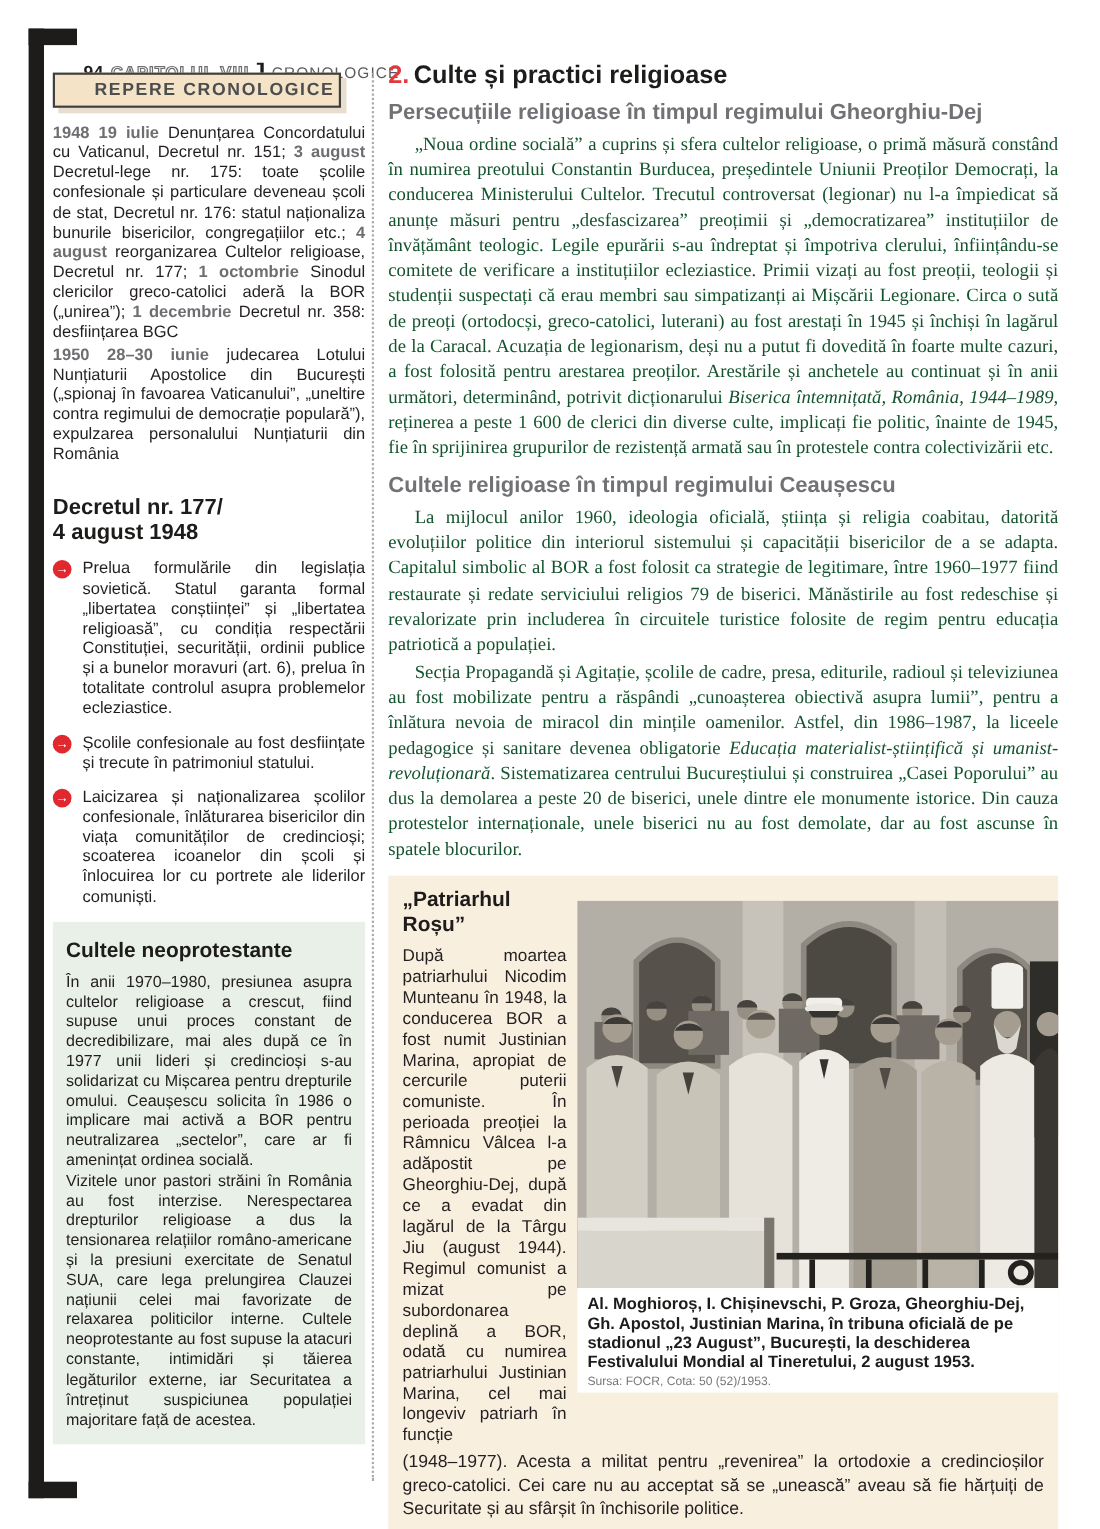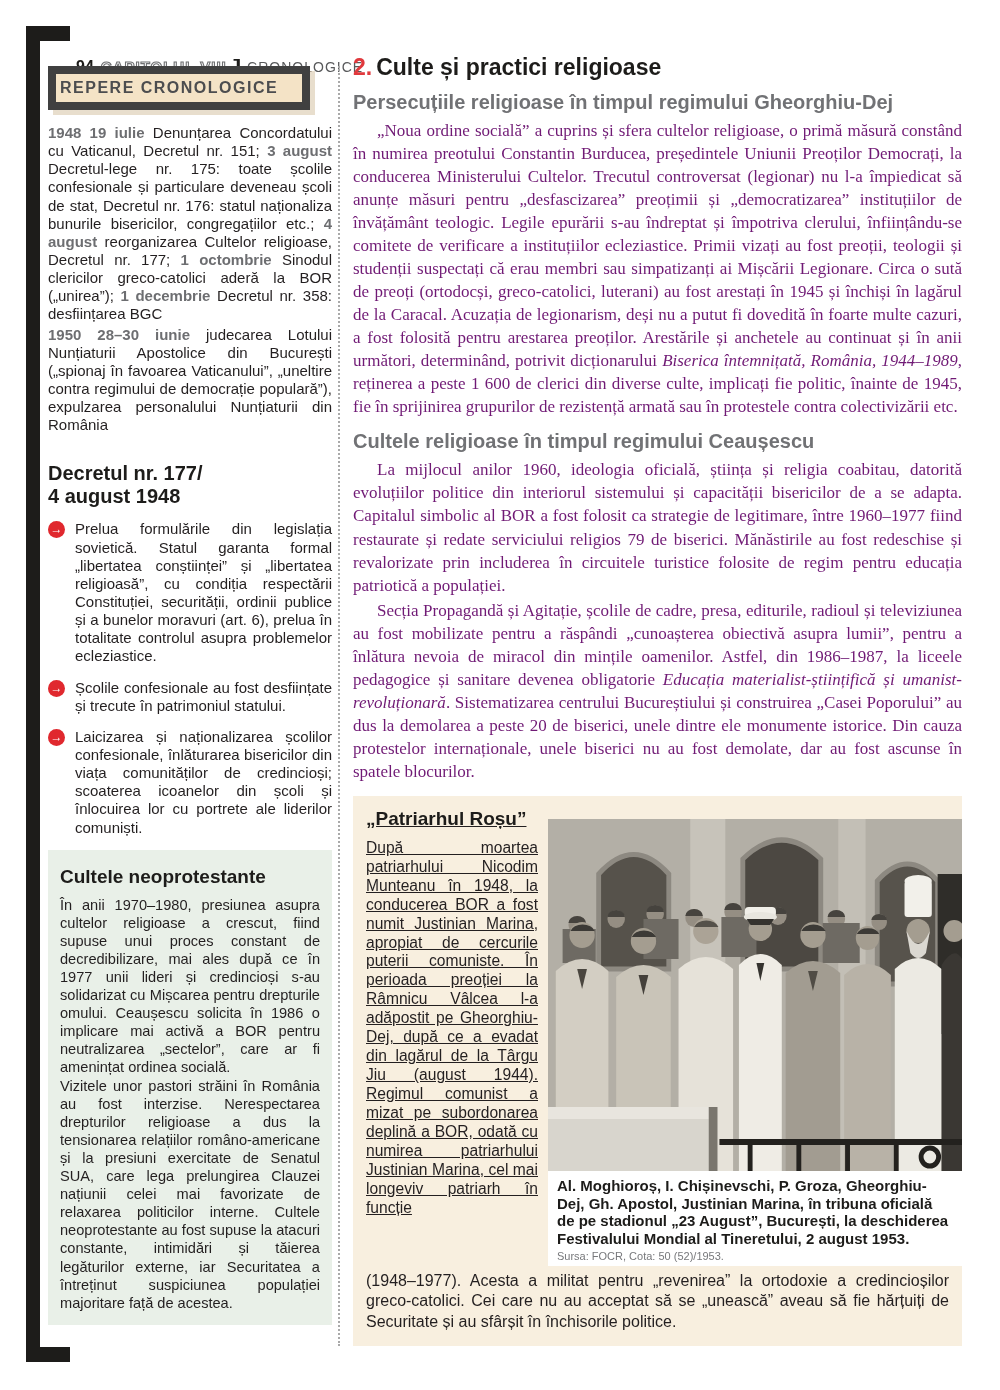--- a/index.html
+++ b/index.html
@@ -18,46 +18,46 @@
               -webkit-text-stroke:1.1px #6e6f71;}
   .pg-bracket{font-size:19px;font-weight:900;color:#1d1c1a;transform:scaleX(1.25);}
   .pg-section{font-size:14px;letter-spacing:1px;color:#58595b;}
 
   
   .divider{position:absolute;left:338px;top:66px;height:1280px;border-left:2px dotted #a9a9a9;}
   aside{position:absolute;left:48px;top:60px;width:284px;}
   main{position:absolute;left:353px;top:54px;width:609px;}
 
   
-  .repere-box{background:#f4e3c6;border:8px solid #404040;box-shadow:5px 5px 0 rgba(216,200,172,.6);
-              text-align:left;padding:5px 4px;margin:6px 22px 14px 0;}
+  .repere-box{background:#f4e3c6;border:2px solid #404040;box-shadow:5px 5px 0 rgba(216,200,172,.6);
+              text-align:right;padding:5px 4px;margin:6px 22px 14px 0;}
   .repere-box span{font-size:16px;letter-spacing:1.5px;color:#4c4d4f;font-weight:600;}
   .chron{font-size:15px;line-height:1.21;text-align:justify;margin:0 0 2px;}
   .chron .d{color:#6d6e71;font-weight:bold;}
   .decree-title{font-size:20px;font-weight:bold;color:#1d1c1a;line-height:1.15;margin:28px 0 12px;}
   .bullets{list-style:none;margin:0;padding:0;}
   .bullets li{position:relative;padding-left:27px;margin-bottom:13px;font-size:15px;line-height:1.21;text-align:justify;}
   .bullet-ico{position:absolute;left:0;top:1px;width:17px;height:17px;border-radius:50%;
               background:#e0282e;color:#fff;font-size:12px;font-weight:bold;line-height:17px;text-align:center;}
   .green-box{background:#e9f0e8;padding:12px 12px 13px;margin-top:10px;}
   .green-box h3{margin:4px 0 8px;font-size:19px;font-weight:bold;color:#1d1c1a;}
   .green-box p{margin:0;font-size:14.6px;line-height:1.24;text-align:justify;}
 
   
   .sec-title{font-size:23px;font-weight:bold;margin:0 0 10px;color:#1d1c1a;}
   .sec-num{color:#e0393d;margin-right:4px;}
   .gray-head{font-size:20px;font-weight:bold;color:#717275;margin:12px 0 5px;}
-  .body-serif{font-family:"Liberation Serif",serif;font-size:17px;line-height:1.355;color:#701a75;
+  .body-serif{font-family:"Liberation Serif",serif;font-size:17px;line-height:1.355;color:#14532d;
               text-align:justify;text-indent:24px;margin:2px 0 2px;}
   .body-serif .it{font-style:italic;}
 
   
   .pat-box{background:#f8efdf;margin-top:13px;}
   .box-top{display:flex;}
-  .box-left{width:195px;box-sizing:border-box;padding:12px 10px 0 13px;flex:none;text-decoration:underline;}
+  .box-left{width:172px;box-sizing:border-box;padding:12px 10px 0 13px;flex:none;}
   .box-left h3{margin:0 0 9px;font-size:19px;font-weight:bold;color:#1d1c1a;}
   .box-left p{margin:0;font-size:15.6px;line-height:1.215;text-align:justify;}
   .box-right{flex:1;padding-top:23px;}
   .photo{display:block;width:100%;height:352px;background:#b3afa6;}
   .caption-wrap{background:#fff;padding:6px 9px 4px;}
   .caption{margin:0;font-size:15px;font-weight:bold;line-height:1.18;color:#1d1c1a;}
   .source{margin:2px 0 0;font-size:11px;color:#77787b;}
   .box-bottom{padding:5px 13px 13px;font-size:16px;line-height:1.3;text-align:justify;margin:0;}
 </style>
 </head>

